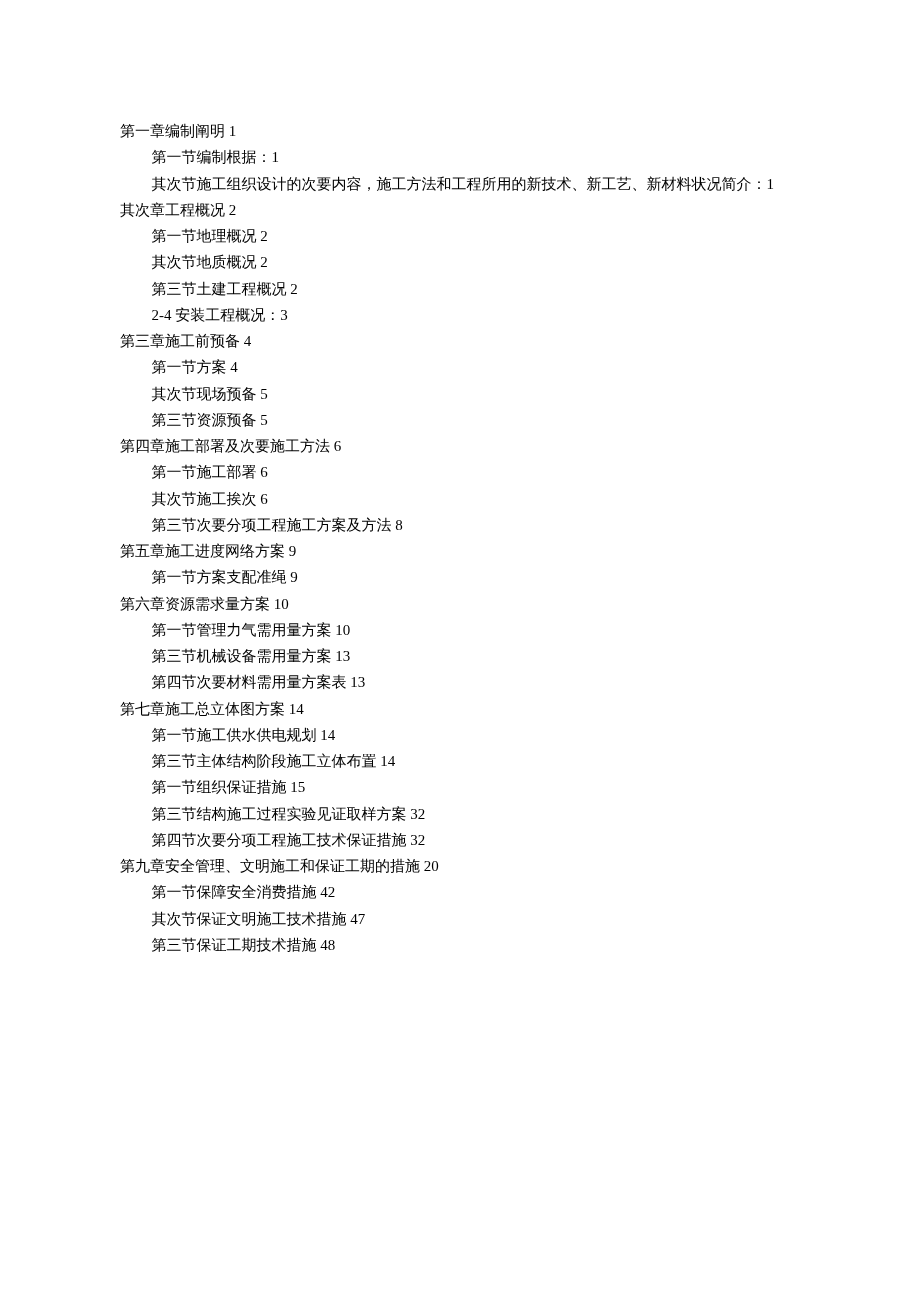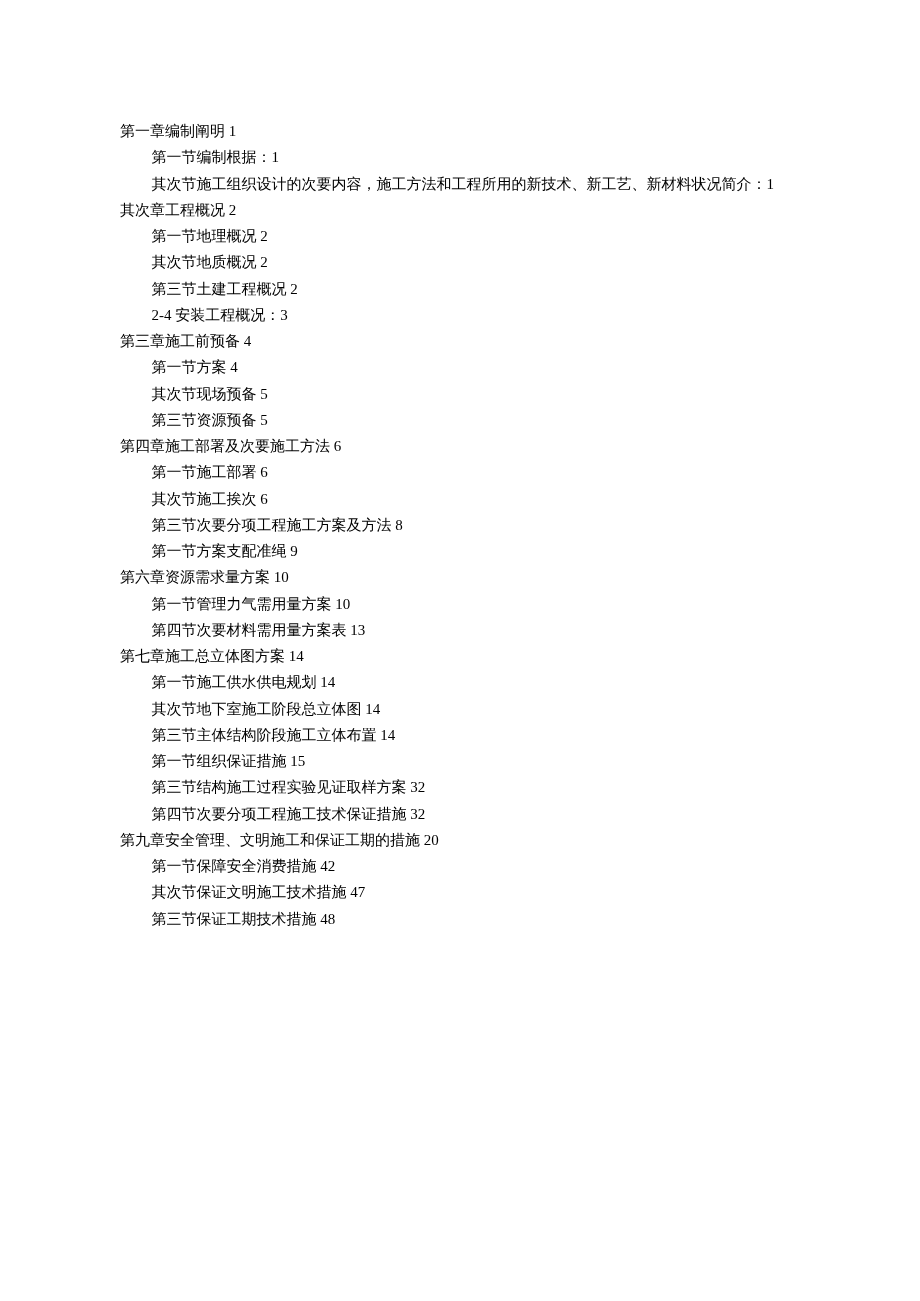--- a/index.html
+++ b/index.html
@@ -37,27 +37,28 @@
     <div class="section entry">第三节土建工程概况 2</div>
     <div class="section entry">2-4 安装工程概况：3</div>
     <div class="chapter entry">第三章施工前预备 4</div>
     <div class="section entry">第一节方案 4</div>
     <div class="section entry">其次节现场预备 5</div>
     <div class="section entry">第三节资源预备 5</div>
     <div class="chapter entry">第四章施工部署及次要施工方法 6</div>
     <div class="section entry">第一节施工部署 6</div>
     <div class="section entry">其次节施工挨次 6</div>
     <div class="section entry">第三节次要分项工程施工方案及方法 8</div>
+    <div class="chapter entry">第五章施工进度网络方案 9</div>
     <div class="section entry">第一节方案支配准绳 9</div>
     <div class="chapter entry">第六章资源需求量方案 10</div>
     <div class="section entry">第一节管理力气需用量方案 10</div>
+    <div class="section entry">第三节机械设备需用量方案 13</div>
     <div class="section entry">第四节次要材料需用量方案表 13</div>
     <div class="chapter entry">第七章施工总立体图方案 14</div>
     <div class="section entry">第一节施工供水供电规划 14</div>
-    <div class="section entry">其次节地下室施工阶段总立体图 14</div>
     <div class="section entry">第三节主体结构阶段施工立体布置 14</div>
     <div class="section entry">第一节组织保证措施 15</div>
     <div class="section entry">第三节结构施工过程实验见证取样方案 32</div>
     <div class="section entry">第四节次要分项工程施工技术保证措施 32</div>
     <div class="chapter entry">第九章安全管理、文明施工和保证工期的措施 20</div>
     <div class="section entry">第一节保障安全消费措施 42</div>
     <div class="section entry">其次节保证文明施工技术措施 47</div>
     <div class="section entry">第三节保证工期技术措施 48</div>
   </div>
 

